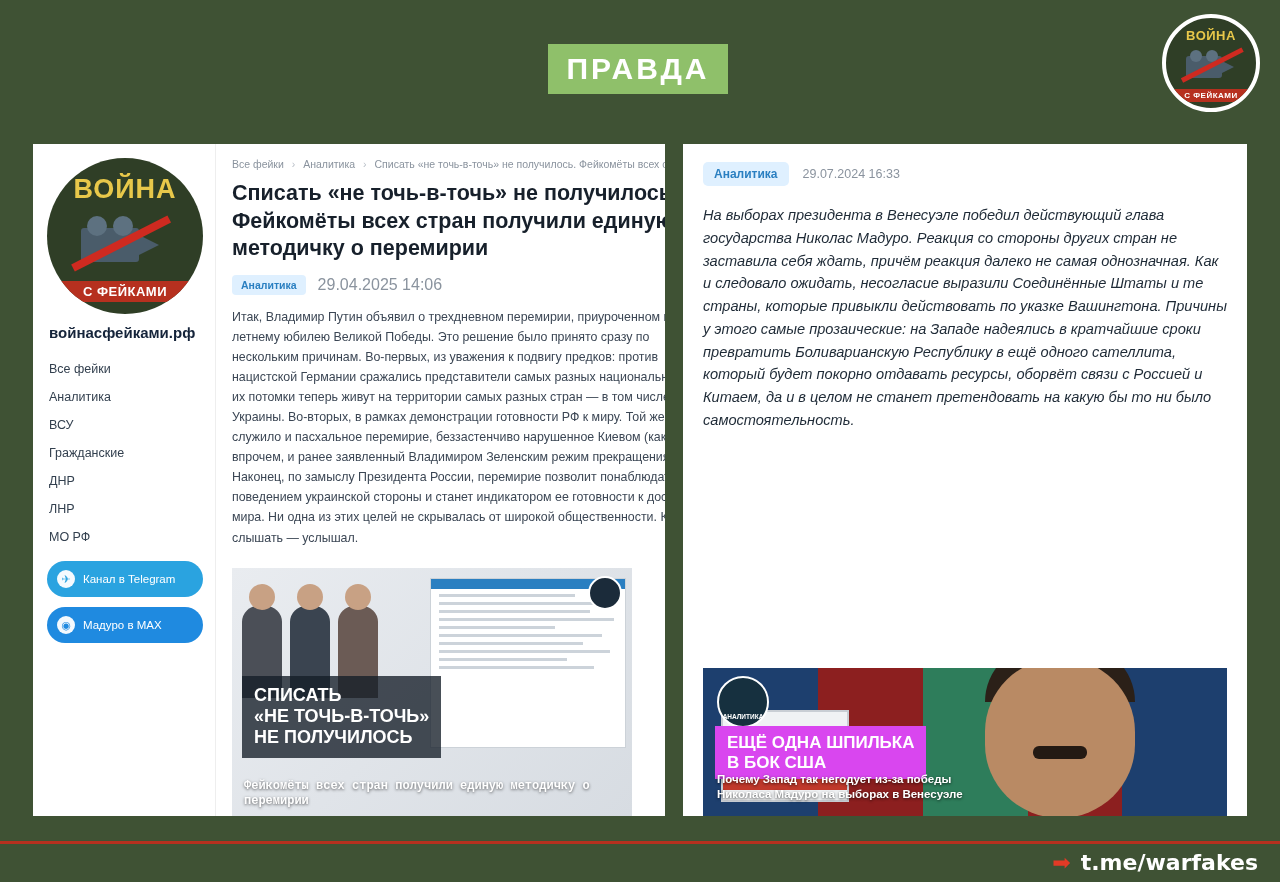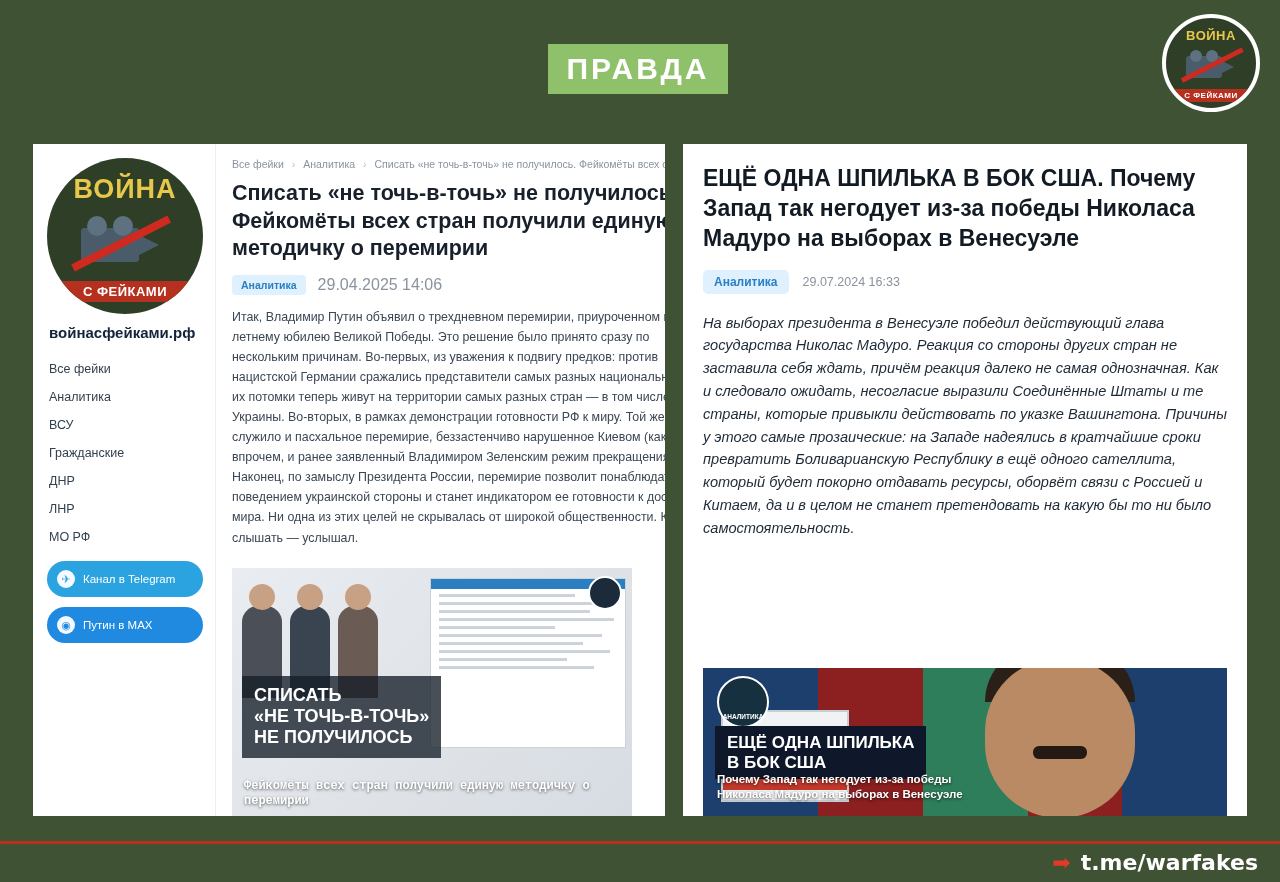--- a/index.html
+++ b/index.html
@@ -167,21 +167,21 @@
   .rt-face { position:absolute; right: 92px; top: -10px; width: 150px; height: 160px; border-radius: 50%/46%;
              background: #b98a64; }
   .rt-hair { position:absolute; right: 92px; top: -24px; width: 150px; height: 58px; border-radius: 70px 70px 0 0; background:#2b2018;}
   .rt-mous { position:absolute; right: 140px; top: 78px; width: 54px; height: 13px; background:#241a13; border-radius: 6px;}
   .rt-hat { position:absolute; left: 18px; top: 42px; width: 128px; height: 92px; background:#f0f2f4; border:2px solid #c9ced4;}
   .rt-hat .band { position:absolute; left:0; top: 52px; width:100%; height: 26px; background:#c0392b;}
   .rt-hat .star { position:absolute; left: 16px; top: 8px; color:#2c5aa0; font-size: 30px; line-height:1;}
   .rt-logo { position:absolute; left: 14px; top: 8px; width: 52px; height: 52px; border-radius:50%;
              background:#16303f; border: 2px solid #fff; color:#fff; font-size:6.5px; font-weight:bold;
              display:flex; align-items:flex-end; justify-content:center; padding-bottom:6px; }
-  .rt-cap { position:absolute; left: 12px; top: 58px; background:#0f172a; color:#fff; font-weight:bold;
+  .rt-cap { position:absolute; left: 12px; top: 58px; background:#d946ef; color:#fff; font-weight:bold;
             font-size: 17px; line-height:1.15; padding: 7px 12px; }
   .rt-sub { position:absolute; left: 14px; top: 104px; color:#fff; font-size: 11.5px; font-weight:bold; line-height:1.3;
             text-shadow: 0 1px 3px rgba(0,0,0,.7); }
   .rt-foot { position:absolute; left:0; bottom:0; width: 100%; height: 20px; background:#16303f; color:#fff;
              font-size: 11px; display:flex; align-items:center; justify-content:center; font-family:"DejaVu Sans", sans-serif;}
 </style>
 </head>
 <body>
 
 <div class="header">
@@ -228,21 +228,21 @@
       <div class="wnav-item">ДНР</div>
       <div class="wnav-item">ЛНР</div>
       <div class="wnav-item">МО РФ</div>
 
       <div class="wbtn tg">
         <span class="ic">✈</span>
         <span>Канал в Telegram</span>
       </div>
       <div class="wbtn max">
         <span class="ic">◉</span>
-        <span>Путин в MAX</span>
+        <span>Мадуро в MAX</span>
       </div>
     </div>
 
     <div class="wmain">
       <div class="crumbs">
         <span>Все фейки</span>
         <span class="sep">›</span>
         <span>Аналитика</span>
         <span class="sep">›</span>
         <span>Списать «не точь-в-точь» не получилось. Фейкомёты всех стран пол...</span>
@@ -288,21 +288,20 @@
           <div>СПИСАТЬ</div>
           <div>«НЕ ТОЧЬ-В-ТОЧЬ»</div>
           <div>НЕ ПОЛУЧИЛОСЬ</div>
         </div>
         <div class="lt-sub">Фейкомёты всех стран получили единую методичку о перемирии</div>
       </div>
     </div>
   </div>
 
   <div class="card-right">
-    <div class="rtitle">ЕЩЁ ОДНА ШПИЛЬКА В БОК США. Почему Запад так негодует из-за победы Николаса Мадуро на выборах в Венесуэле</div>
 
     <div class="rmeta">
       <span class="rtag">Аналитика</span>
       <span class="rdate">29.07.2024 16:33</span>
     </div>
 
     <div class="rbody">На выборах президента в Венесуэле победил действующий глава государства Николас Мадуро. Реакция со стороны других стран не заставила себя ждать, причём реакция далеко не самая однозначная. Как и следовало ожидать, несогласие выразили Соединённые Штаты и те страны, которые привыкли действовать по указке Вашингтона. Причины у этого самые прозаические: на Западе надеялись в кратчайшие сроки превратить Боливарианскую Республику в ещё одного сателлита, который будет покорно отдавать ресурсы, оборвёт связи с Россией и Китаем, да и в целом не станет претендовать на какую бы то ни было самостоятельность.</div>
 
     <div class="rimg">
       <div class="rt-bg"></div>

